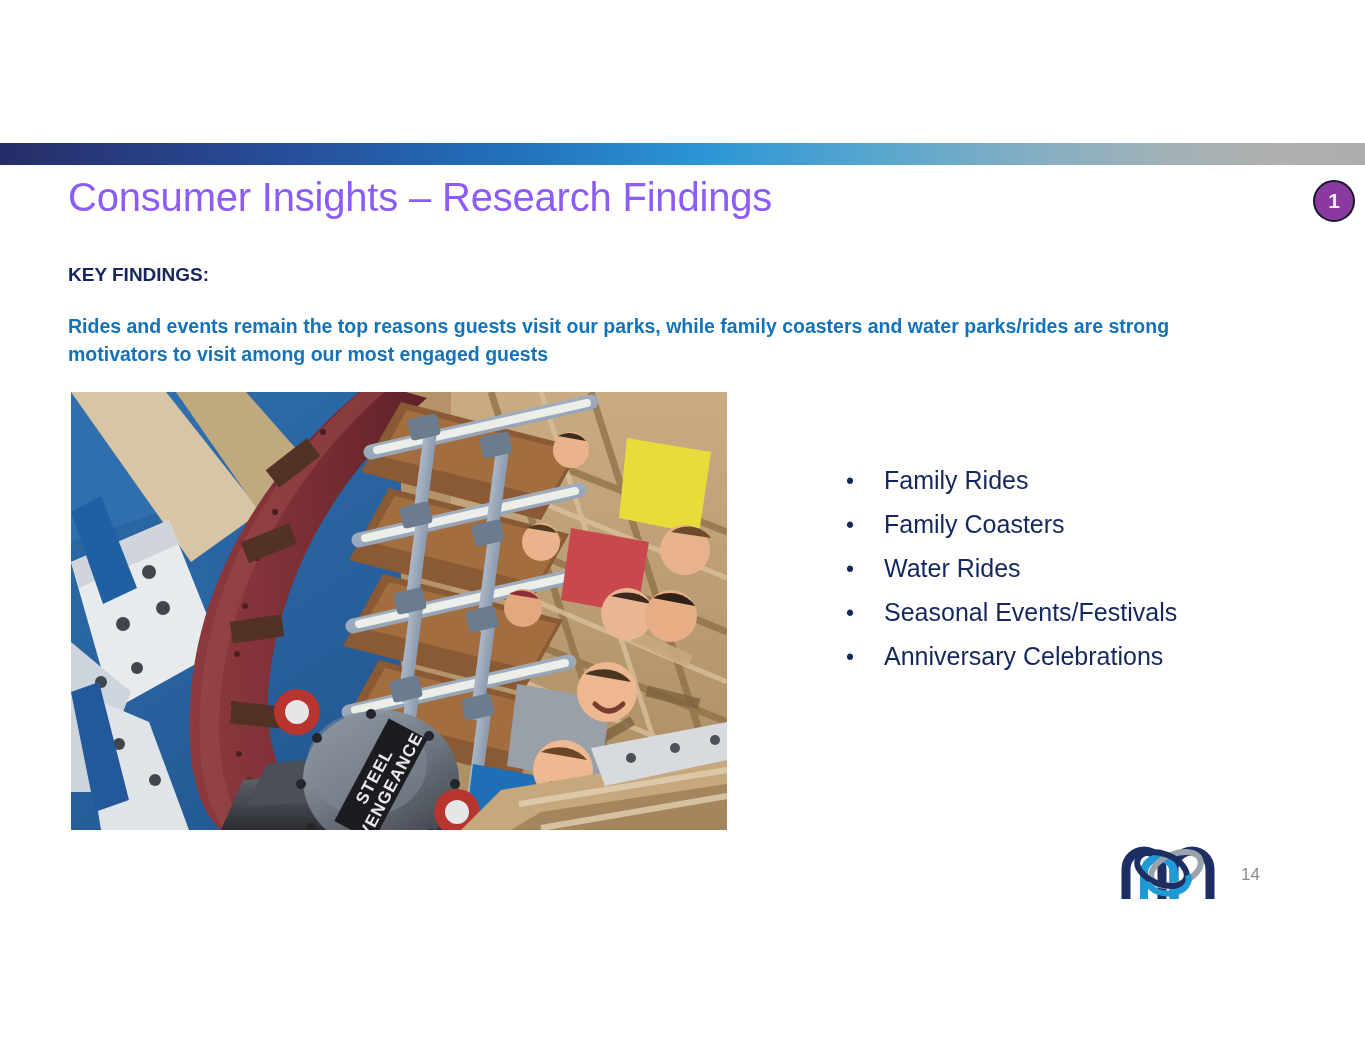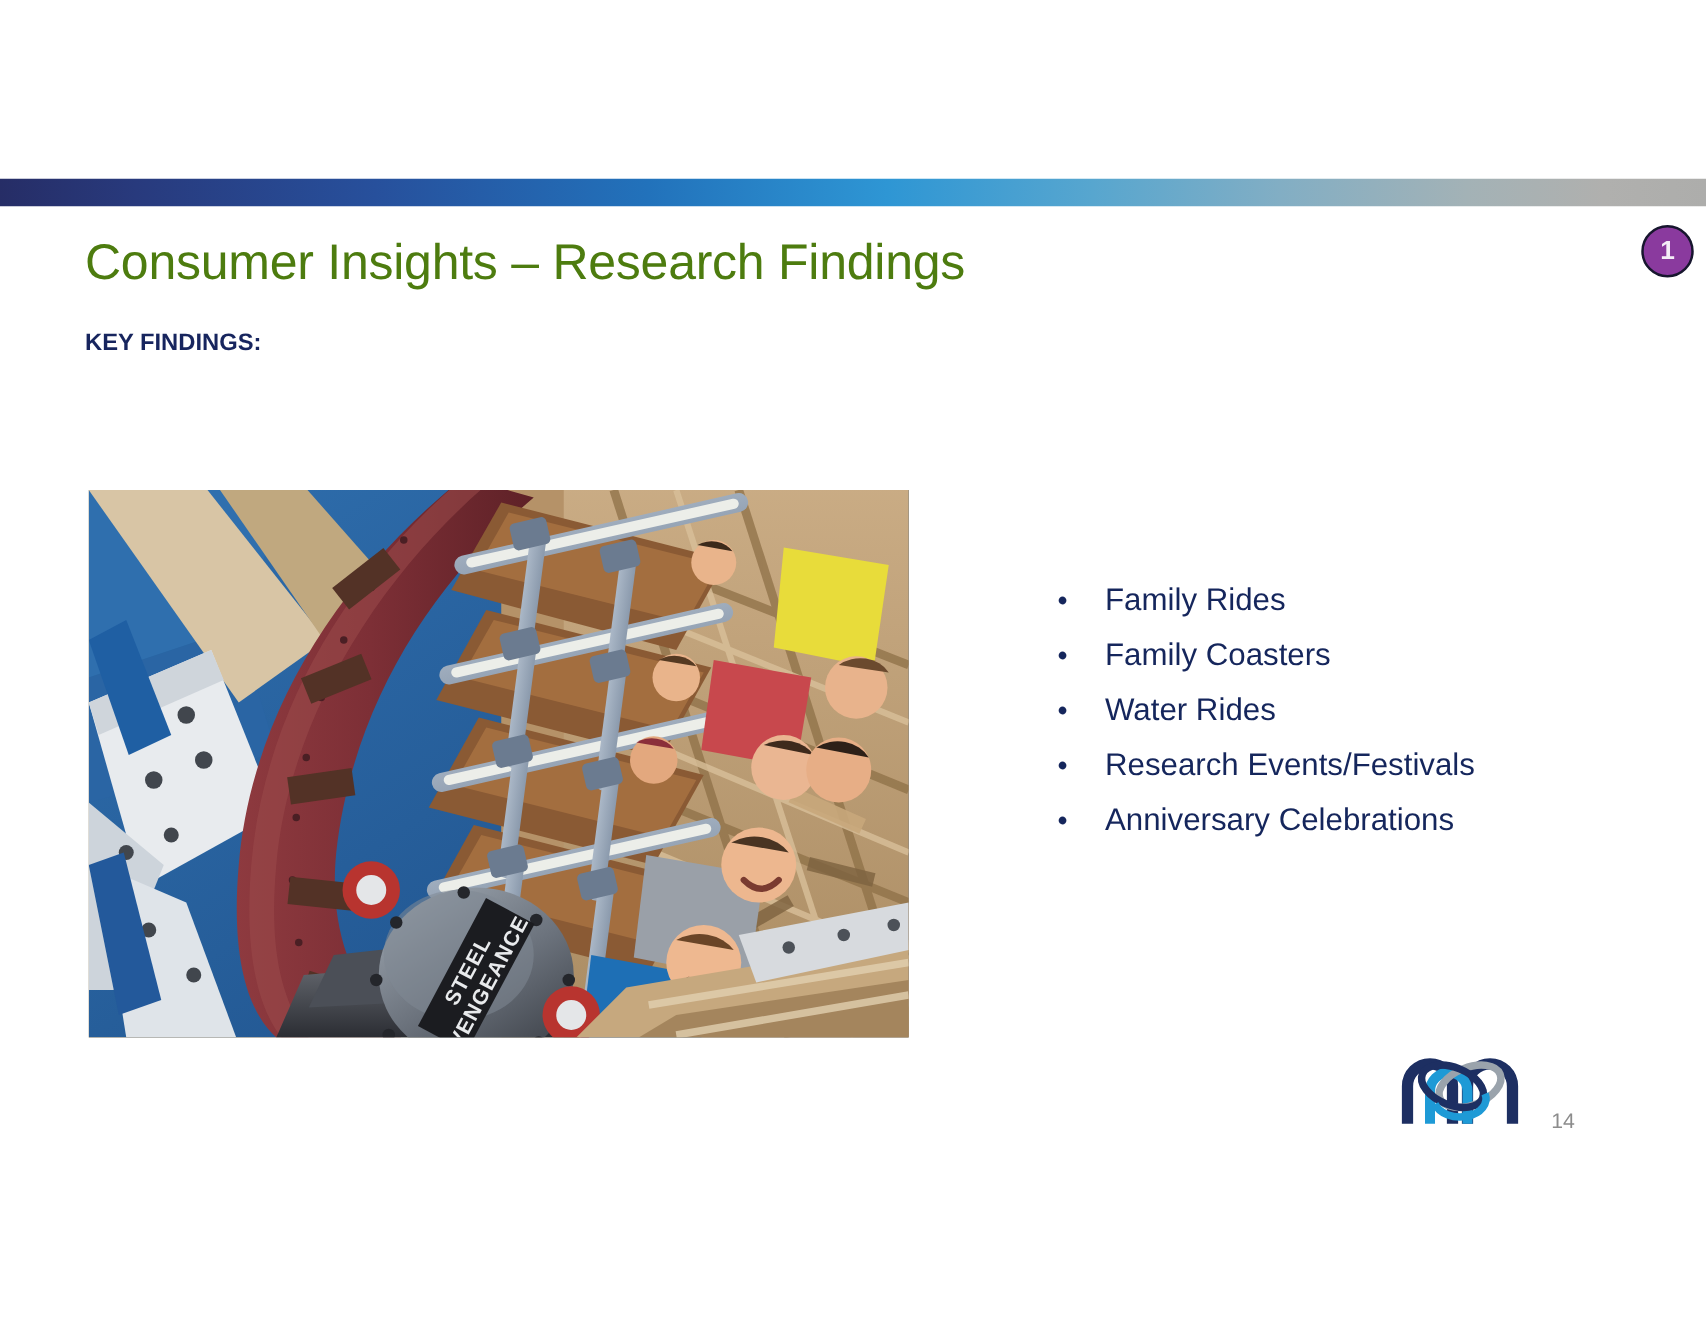--- a/index.html
+++ b/index.html
@@ -39,24 +39,24 @@
         #82aec4 75%,
         #a3b2b6 86%,
         #b0b0ae 94%,
         #adadab 100%);
   }
 
   
   .slide-title {
     position: absolute;
     left: 68px;
-    top: 188px;
+    top: 175px;
     font-size: 40px;
     line-height: 1.12;
-    color: #4d7c0f;
+    color: #8b5cf6;
     font-weight: 400;
     letter-spacing: -0.2px;
     white-space: nowrap;
   }
 
   
   .step-badge {
     position: absolute;
     left: 1313px;
     top: 180px;
@@ -155,40 +155,40 @@
     top: 843px;
     width: 110px;
     height: 58px;
   }
   .page-number {
     position: absolute;
     left: 1241px;
     top: 865px;
     font-size: 17px;
     color: #8c8c8c;
-    margin-top: 22px;
   }
 </style>
 </head>
 <body>
 
 <div class="slide">
 
   <div class="top-band"></div>
 
   <div class="slide-title">Consumer Insights – Research Findings</div>
 
   <div class="step-badge">
     <span>1</span>
   </div>
 
   <div class="key-findings-label">
     <span class="kf-underline">KEY FINDINGS</span><span>:</span>
   </div>
 
+  <div class="key-findings-body">Rides and events remain the top reasons guests visit our parks, while family coasters and water parks/rides are strong motivators to visit among our most engaged guests</div>
 
   <div class="photo">
     <svg width="656" height="438" viewBox="0 0 656 438" xmlns="http://www.w3.org/2000/svg">
       <defs>
         <linearGradient id="skyG" x1="0" y1="0" x2="1" y2="1">
           <stop offset="0" stop-color="#2f6fae"></stop>
           <stop offset="1" stop-color="#1d4d86"></stop>
         </linearGradient>
         <linearGradient id="woodG" x1="0" y1="0" x2="0" y2="1">
           <stop offset="0" stop-color="#cdb089"></stop>
@@ -444,21 +444,21 @@
     <li>
       <span class="dot">•</span>
       <span>Family Coasters</span>
     </li>
     <li>
       <span class="dot">•</span>
       <span>Water Rides</span>
     </li>
     <li>
       <span class="dot">•</span>
-      <span>Research Events/Festivals</span>
+      <span>Seasonal Events/Festivals</span>
     </li>
     <li>
       <span class="dot">•</span>
       <span>Anniversary Celebrations</span>
     </li>
   </ul>
 
   <div class="brand-logo">
     <svg width="110" height="58" viewBox="0 0 110 58" xmlns="http://www.w3.org/2000/svg">
 

